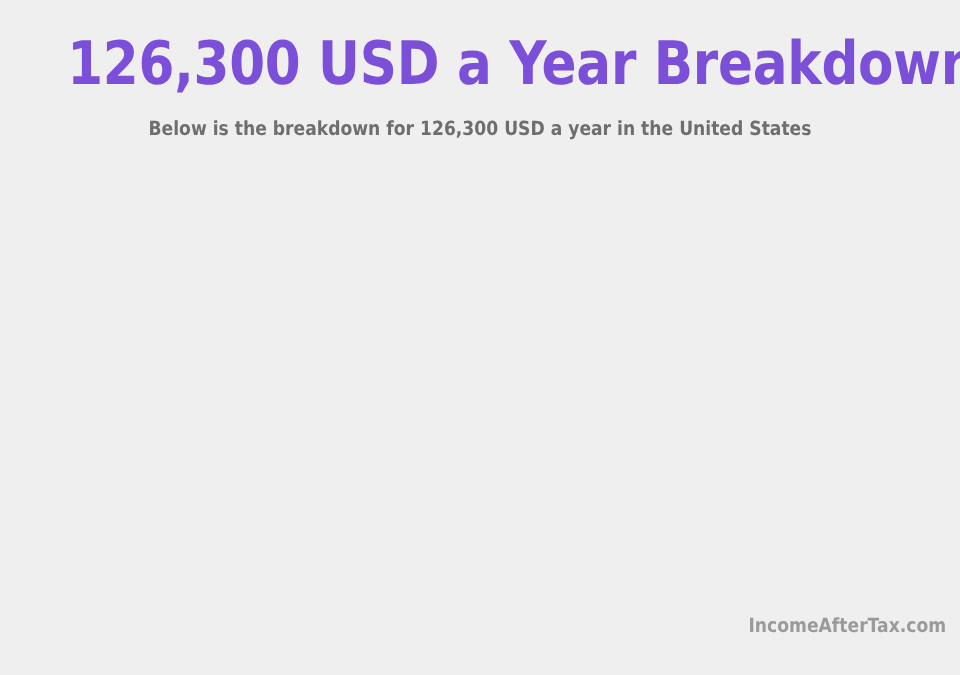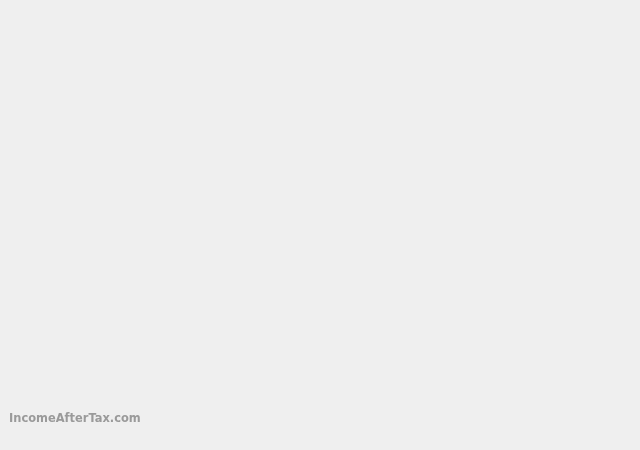--- a/index.html
+++ b/index.html
@@ -74,40 +74,44 @@
     height: 100%;
   }
 
   
   .footer {
     position: absolute;
     left: 0;
     bottom: 0;
     width: 640px;
     height: 42px;
-    text-align: left;
+    text-align: right;
   }
 
   .watermark {
     display: inline-block;
     color: #9a9a9a;
     font-family: "DejaVu Sans", sans-serif;
     font-size: 13px;
     font-weight: bold;
     line-height: 14px;
     transform: scaleX(0.88);
     transform-origin: center center;
     white-space: nowrap;
   }
 </style>
 </head>
 <body>
 
 <div class="page">
 
+  <div class="header">
+    <h1 class="page-title">126,300 USD a Year Breakdown</h1>
+    <p class="page-subtitle">Below is the breakdown for 126,300 USD a year in the United States</p>
+  </div>
 
   <div class="chart-area">
     <div class="chart-plot"></div>
   </div>
 
   <div class="footer">
     <span class="watermark">IncomeAfterTax.com</span>
   </div>
 
 </div>

